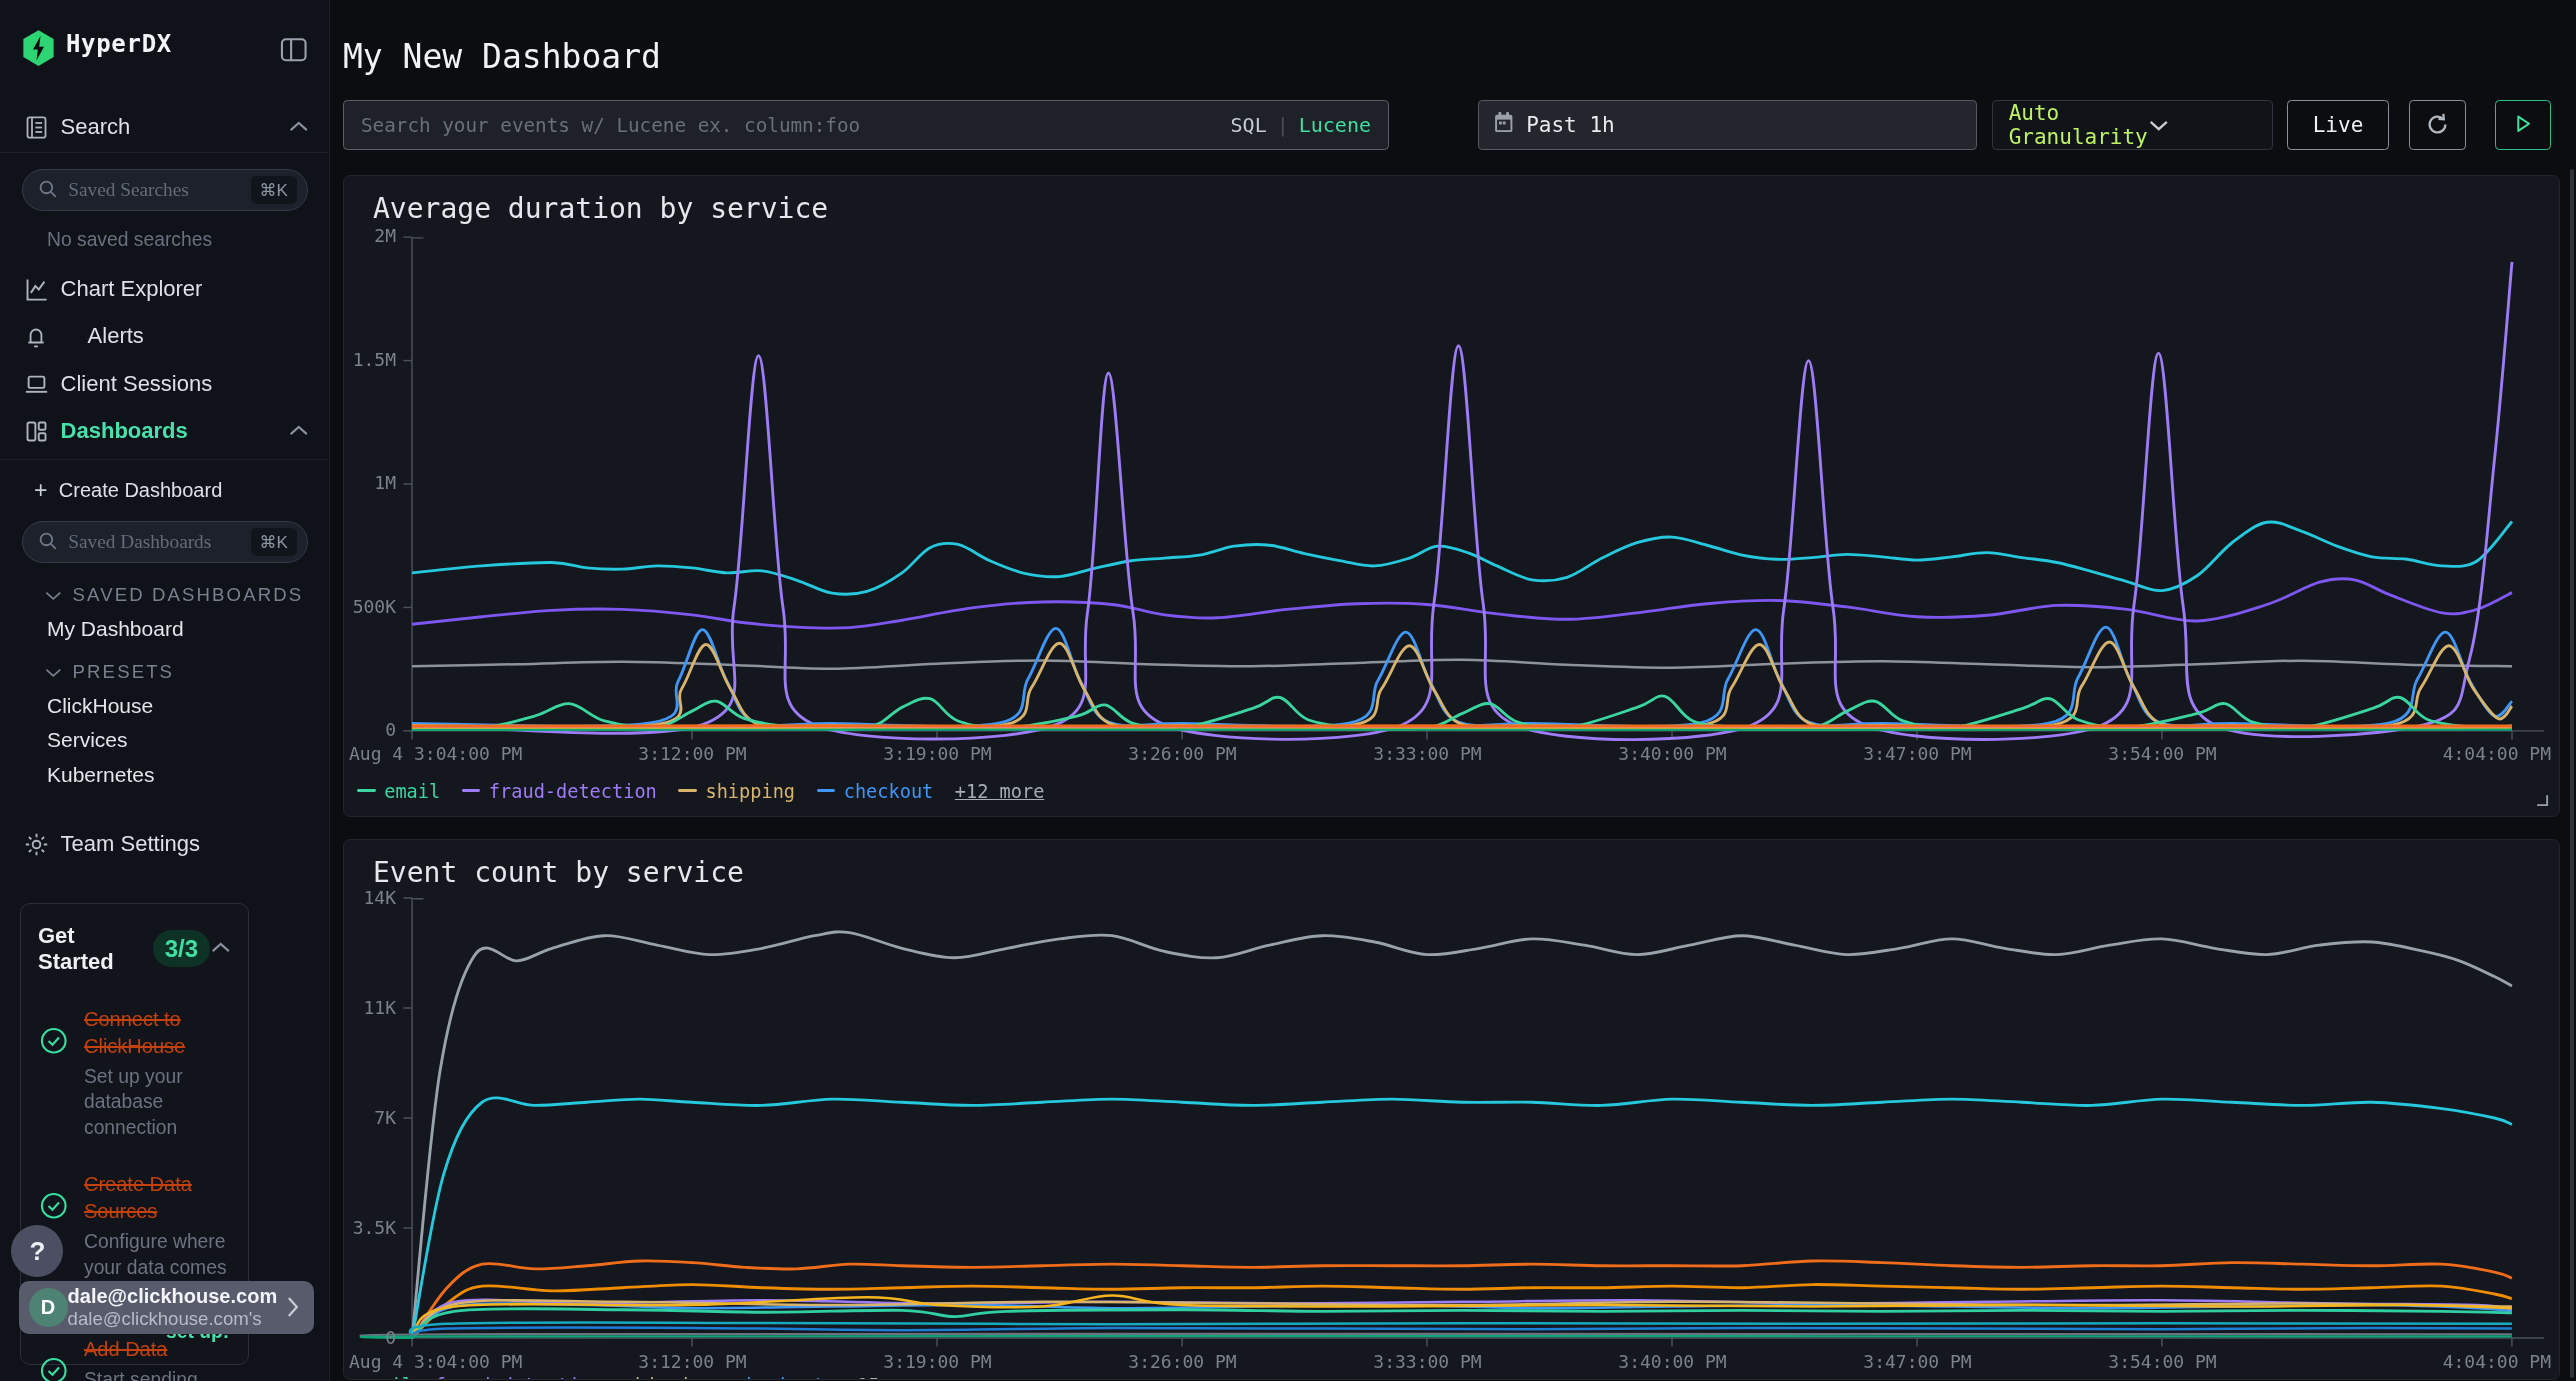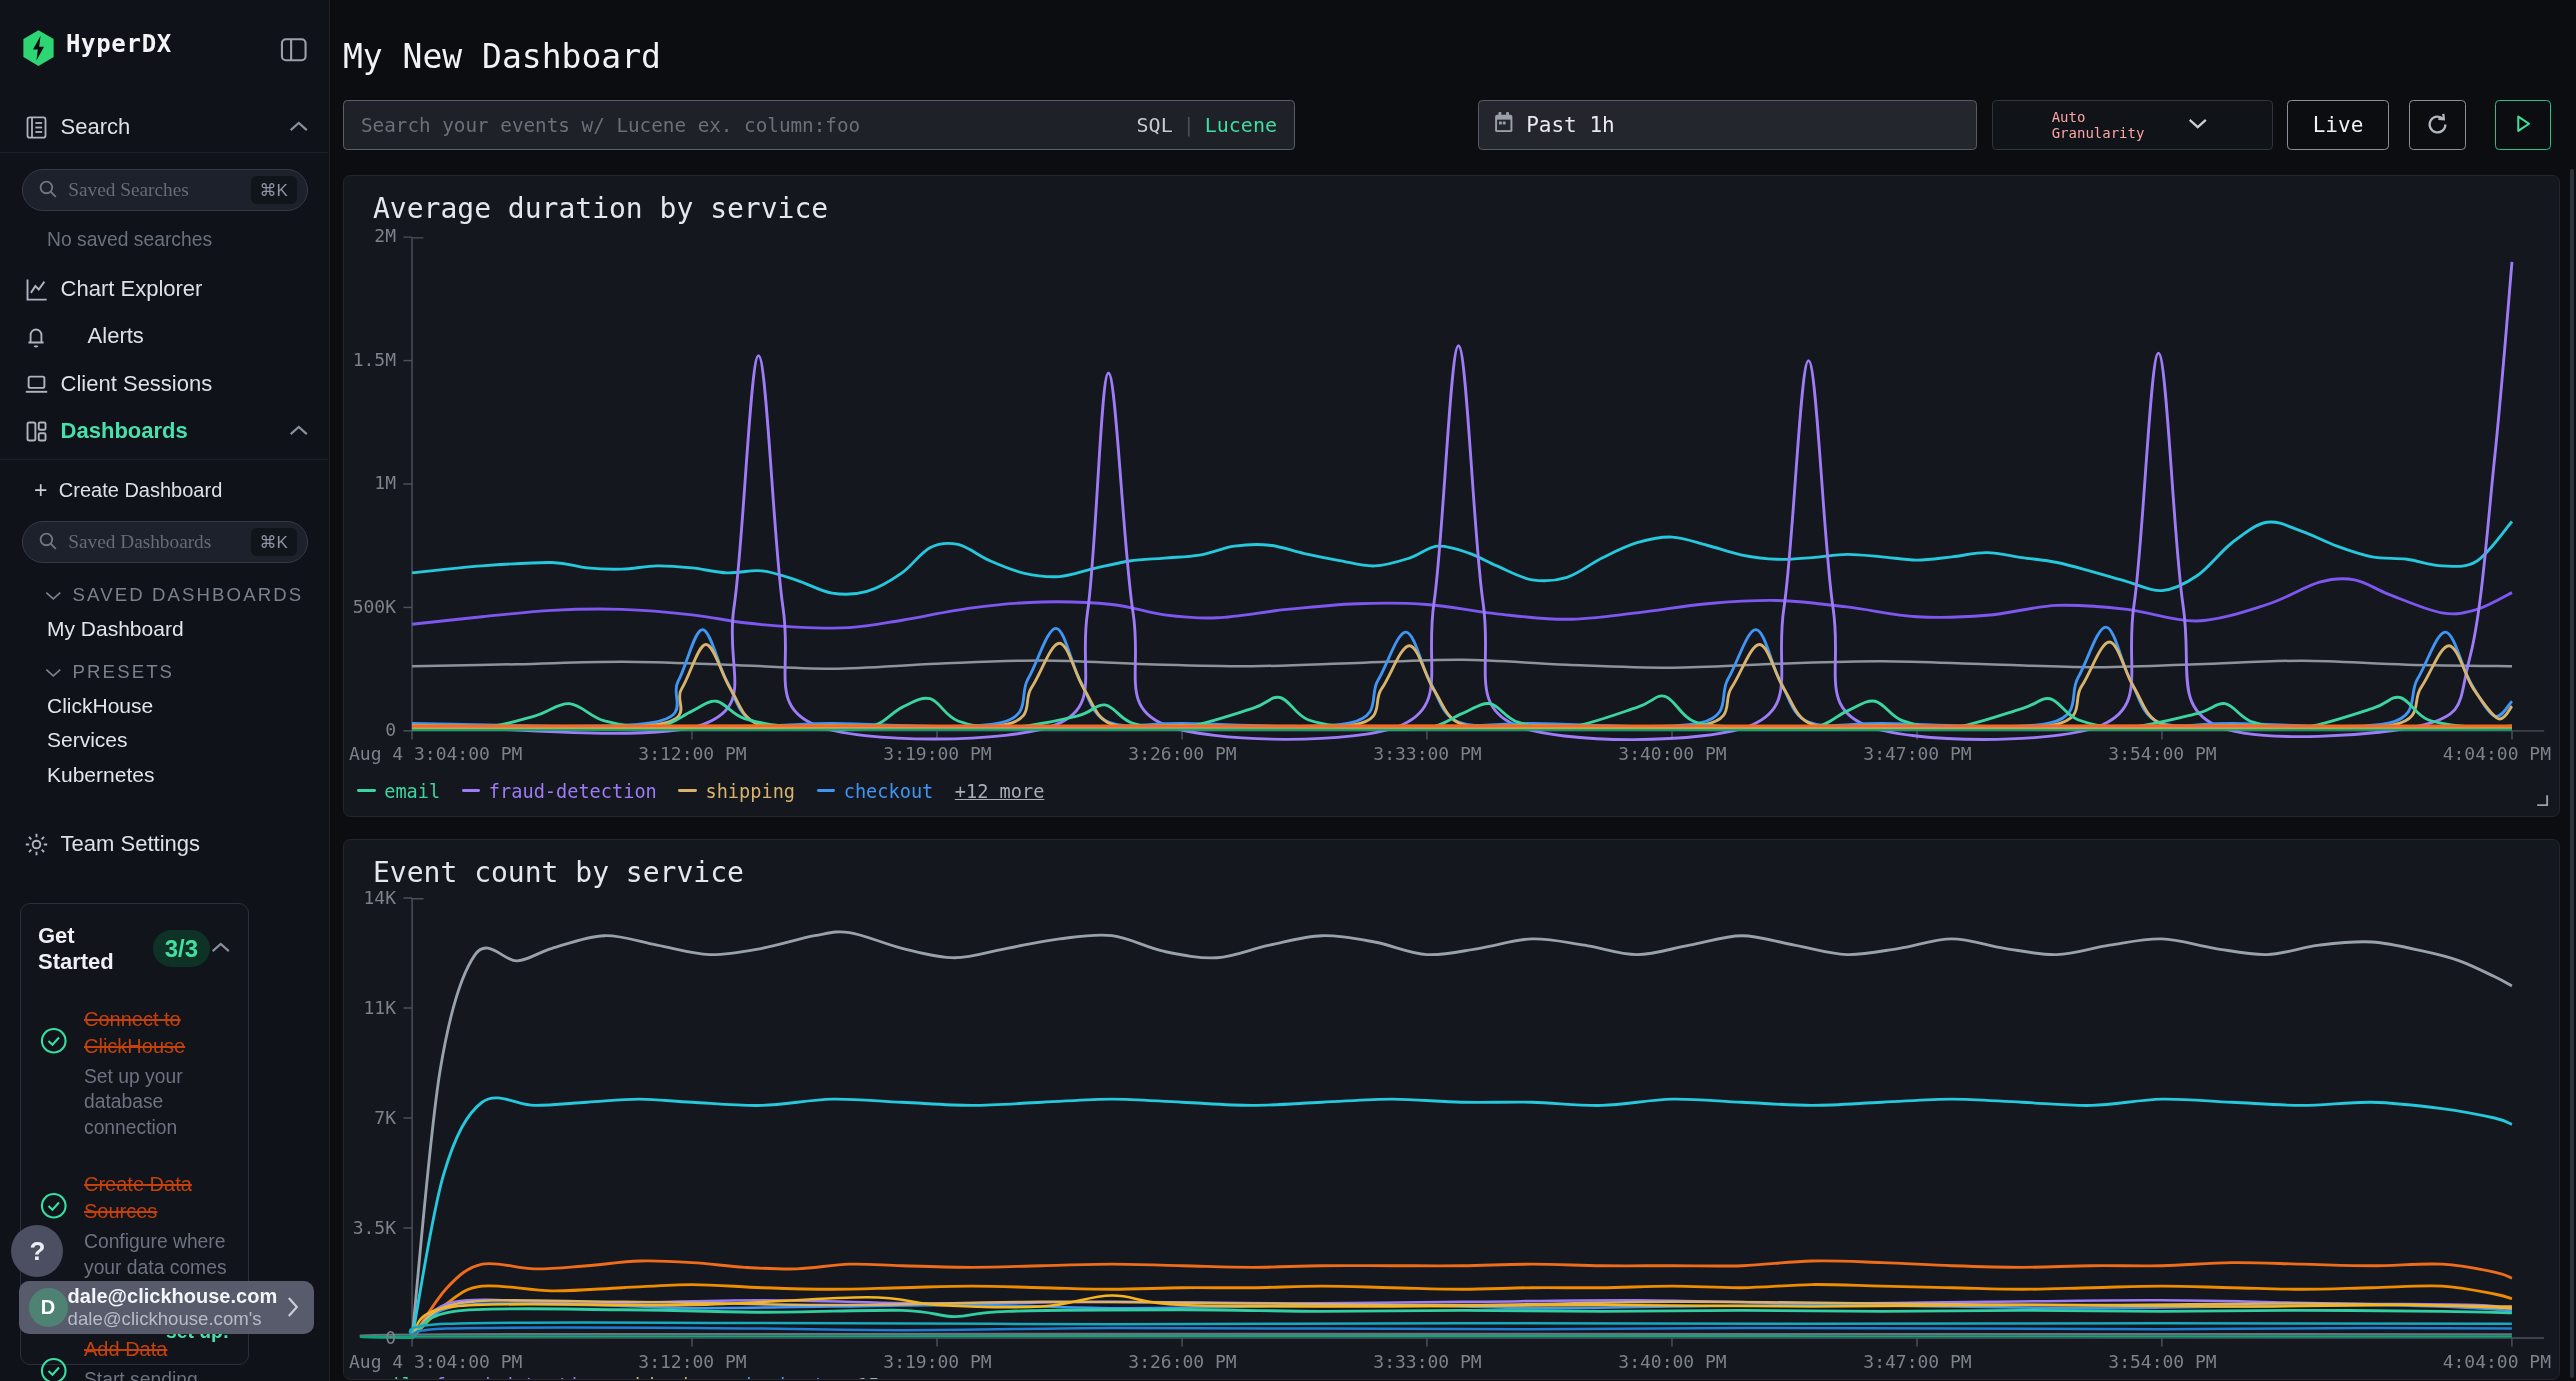--- a/index.html
+++ b/index.html
@@ -43,27 +43,27 @@
   #user-chip{position:absolute;left:18.6px;top:1281px;width:295px;height:53px;background:#575b6c;border-radius:10px;z-index:3;
      display:flex;align-items:center;box-sizing:border-box;padding:0 13px 0 10px;}
   .avatar{width:39px;height:39px;border-radius:50%;background:#4e8374;color:#fff;font-weight:bold;font-size:20px;display:flex;align-items:center;justify-content:center;}
   .chip-text{margin-left:0;flex:1;overflow:hidden;}
   .chip-email{font-size:20px;font-weight:bold;color:#f3f5f8;line-height:1.15;}
   .chip-org{font-size:18.6px;color:#b6bcc7;line-height:1.15;}
 
   
   #page-title{position:absolute;left:343px;top:37px;font-size:33px;color:#f0f2f5;}
   .ctl{position:absolute;top:100px;height:50px;box-sizing:border-box;border-radius:4.3px;display:flex;align-items:center;}
-  #search-box{left:343px;width:952px;background:#1e2127;border:1.4px solid #5a5e66;padding:0 17px;}
+  #search-box{left:343px;width:1046px;background:#1e2127;border:1.4px solid #5a5e66;padding:0 17px;}
   #search-box .ph{font-size:19.3px;color:#6a7078;flex:1;}
   .mode{font-size:20px;}
   #time-picker{left:1478px;width:499px;background:#24262d;border:1.4px solid #565a63;padding:0 14.3px;gap:11.4px;}
   #time-picker span{font-size:21px;color:#e8eaee;}
   #granularity{left:1992px;width:281px;background:#101318;border:1.4px solid #31353d;padding:0 15.7px;}
-  #granularity span{font-size:14px;color:#fca5a5;flex:1;margin-left:43px;}
+  #granularity span{font-size:21px;color:#bef264;flex:1;}
   #live-btn{left:2287px;width:102px;border:1.4px solid #8a8f98;justify-content:center;}
   #live-btn span{font-size:21px;color:#eef0f3;}
   #refresh-btn{left:2409px;width:57px;border:1.4px solid #8a8f98;justify-content:center;color:#b3b9c1;}
   #play-btn{left:2495px;width:56px;border:1.4px solid #2fbf83;justify-content:center;color:#3fe3a0;}
 
   
   .panel{position:absolute;left:343px;width:2217px;background:#14171d;border:1.4px solid #23262e;border-radius:7.2px;box-sizing:border-box;overflow:hidden;}
   #panel-1{top:175px;height:642px;}
   #panel-2{top:839px;height:541px;}
   .panel-title{position:absolute;left:29px;top:15.7px;font-size:28px;color:#e4e7ec;}

